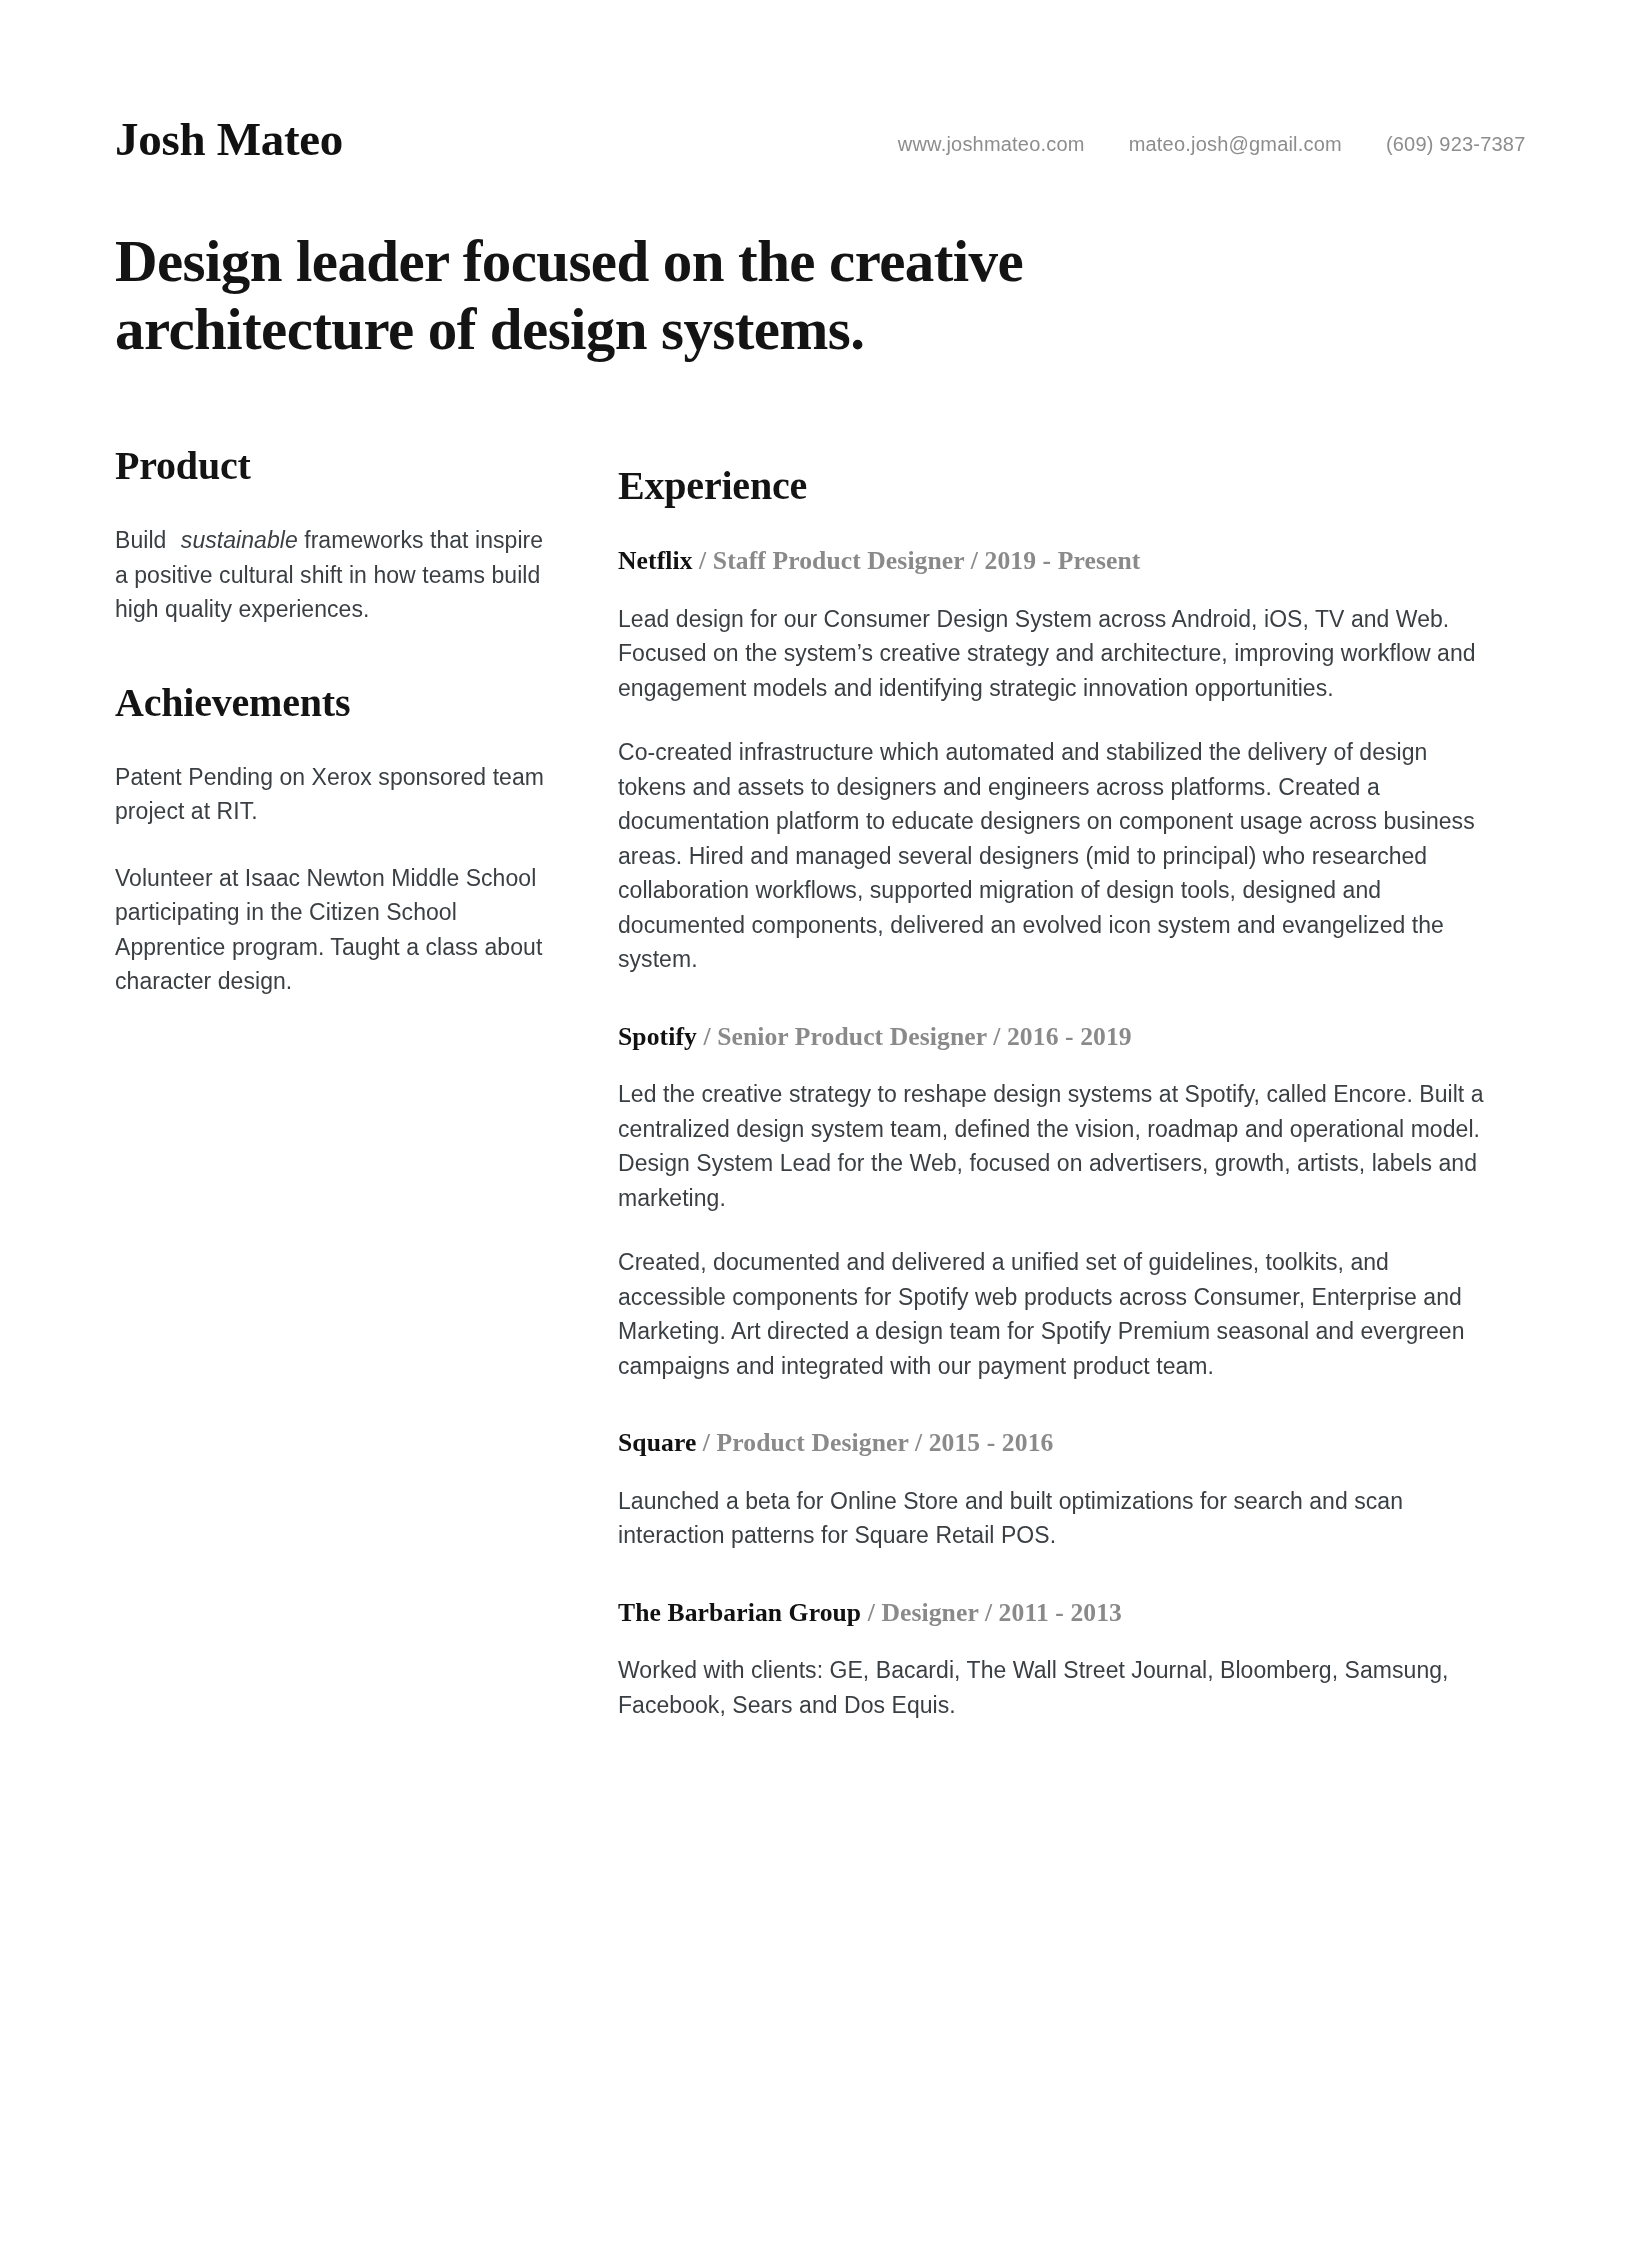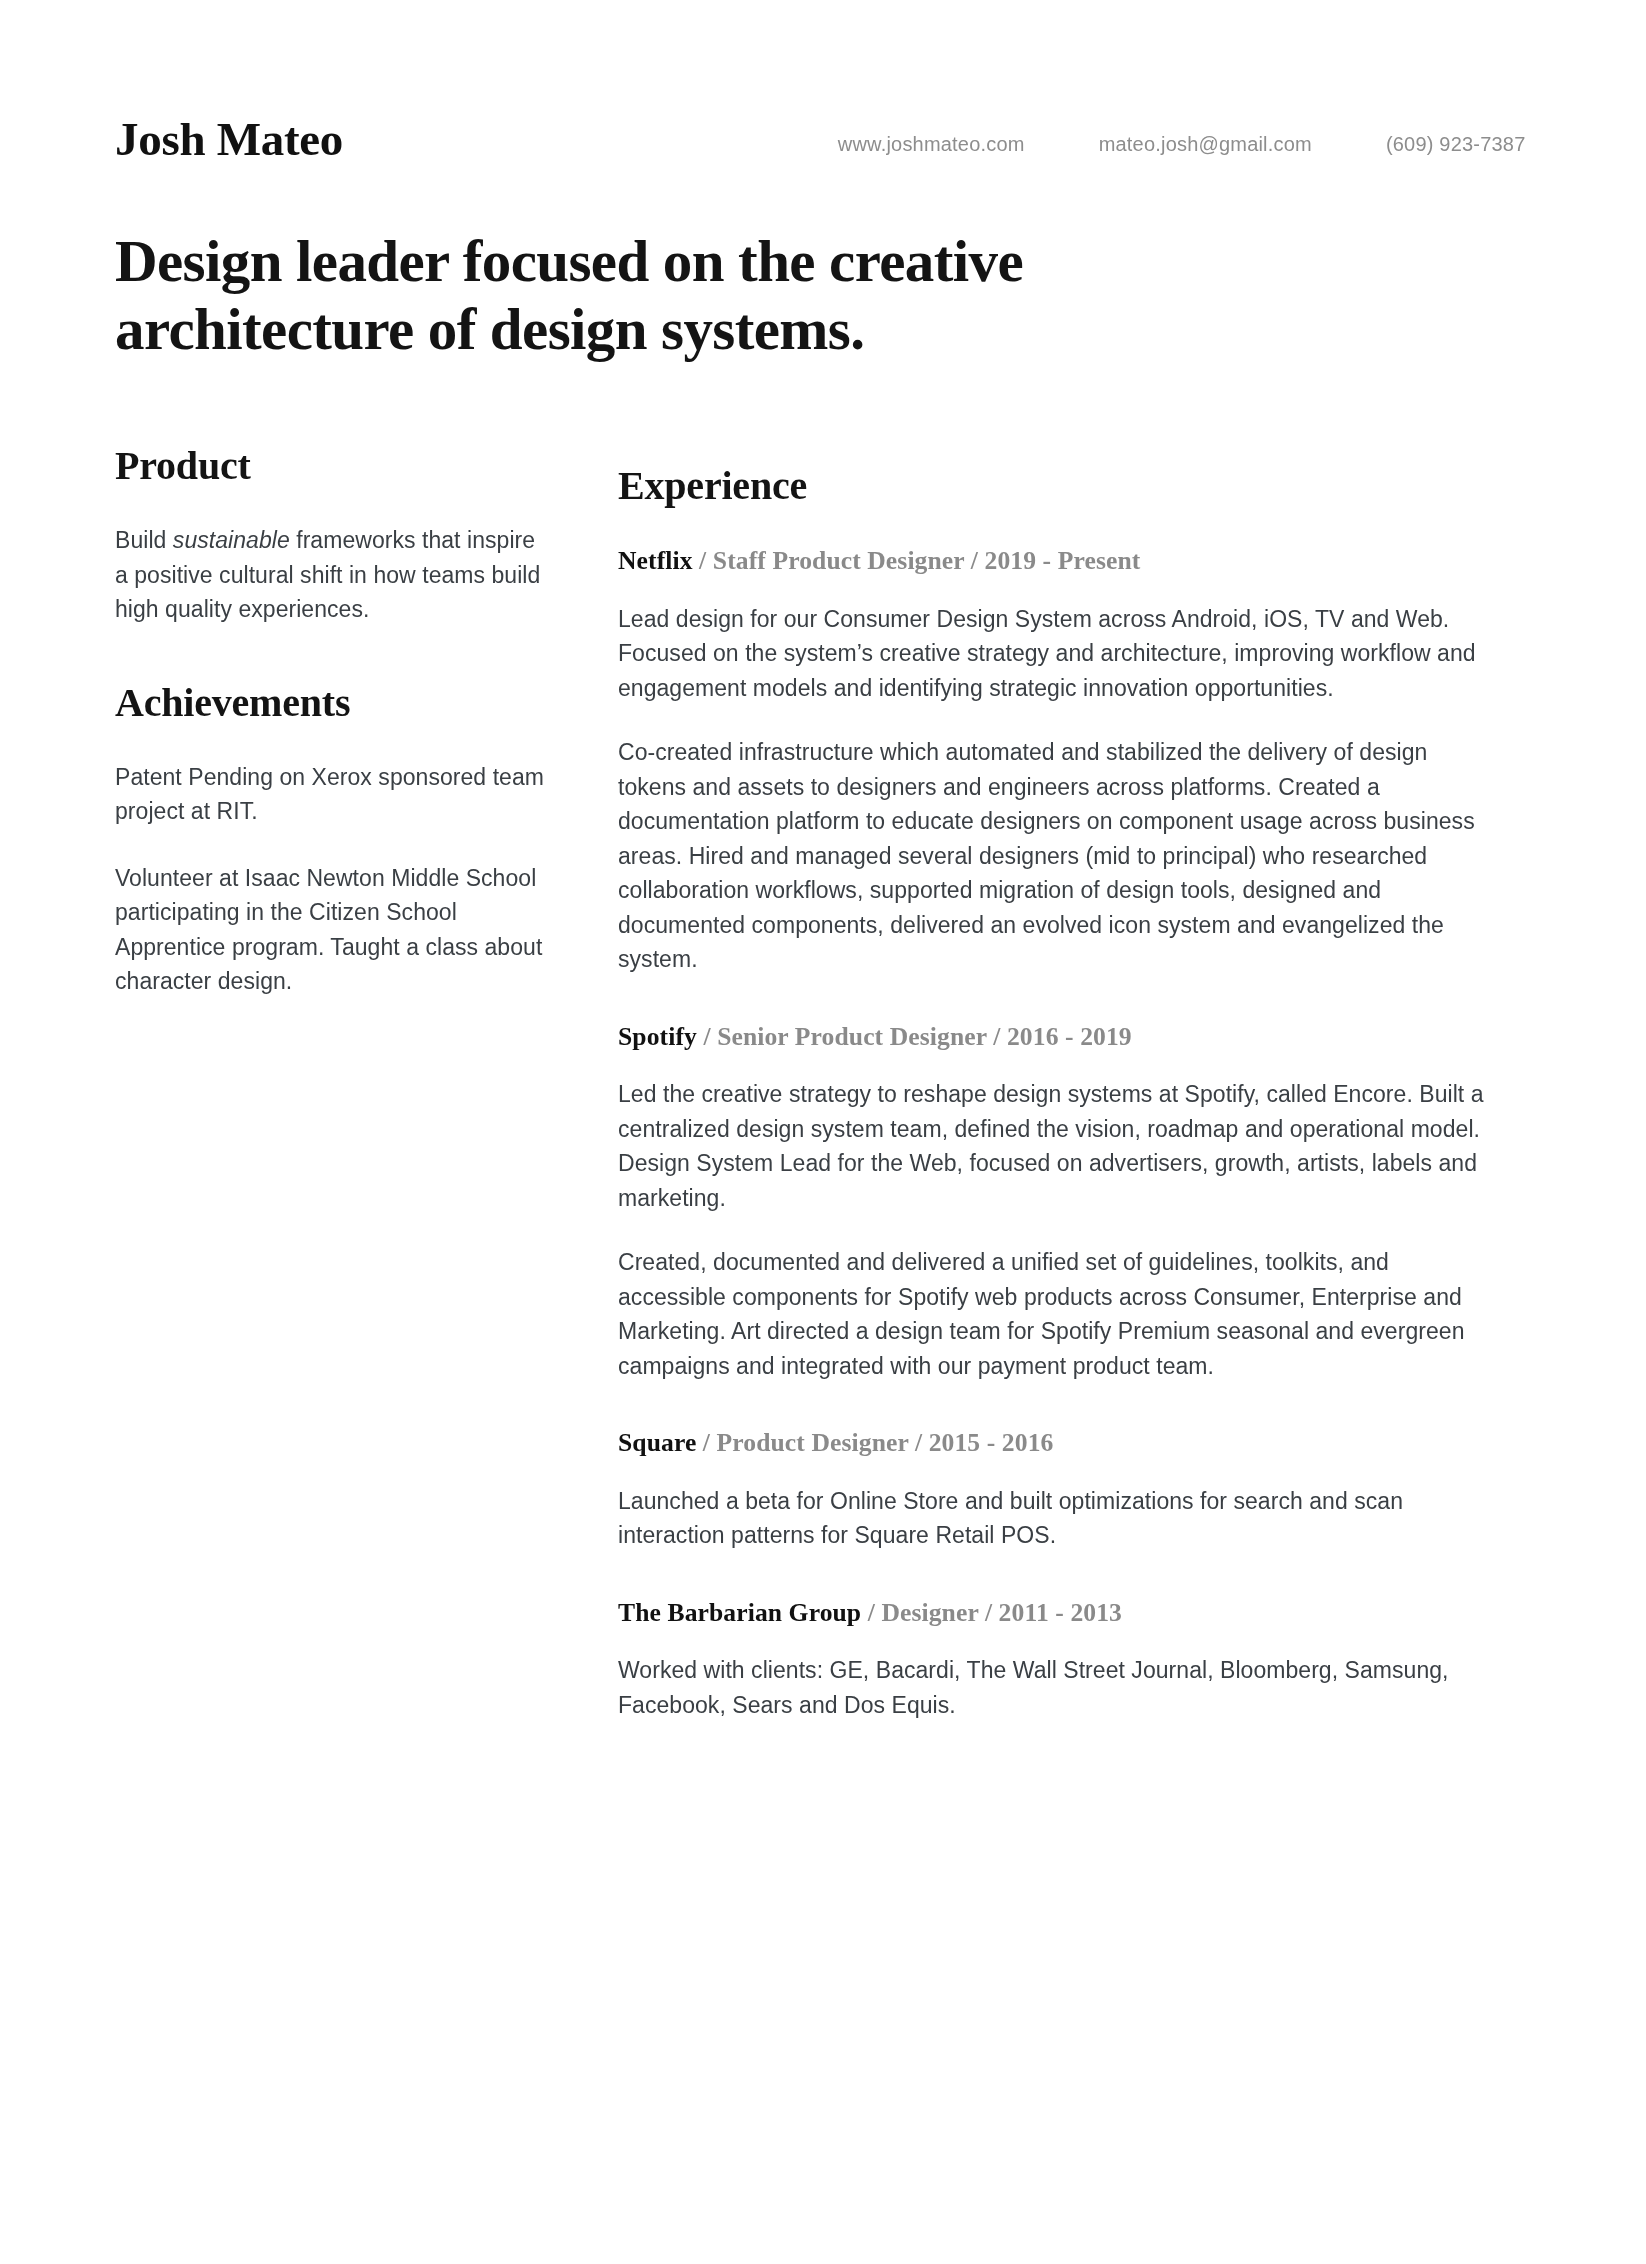--- a/index.html
+++ b/index.html
@@ -37,21 +37,21 @@
     letter-spacing: -0.3px;
     white-space: nowrap;
     margin: 0;
     flex: 0 0 auto;
   }
   .contacts {
     flex: 1 1 auto;
     display: flex;
     justify-content: flex-end;
     align-items: baseline;
-    gap: 74px;
+    gap: 44px;
     padding-right: 9.5px;
     position: relative;
     top: -3.8px;
   }
   .contact-item {
     font-family: "Liberation Sans", sans-serif;
     font-size: 20px;
     color: #8d8d8d;
     letter-spacing: 0.2px;
     white-space: nowrap;
@@ -107,21 +107,21 @@
 
   .body-text {
     font-family: "Liberation Sans", sans-serif;
     font-size: 23px;
     line-height: 1.5;
     color: #3a3f44;
     margin: 0 0 32px 0;
     letter-spacing: 0.05px;
   }
   .body-text:last-child { margin-bottom: 0; }
-  .body-text em { font-style: italic; }
+  .body-text em { font-style: italic; margin-left: 8px; }
 
   
   .exp-title {
     font-family: "Liberation Serif", serif;
     font-weight: bold;
     font-size: 40px;
     color: #141414;
     margin: 0 0 38px 0;
     letter-spacing: -0.2px;
     line-height: 1.05;

